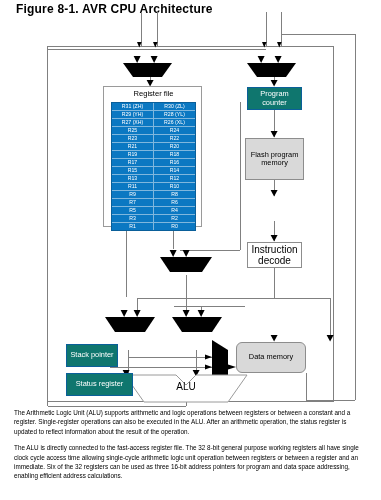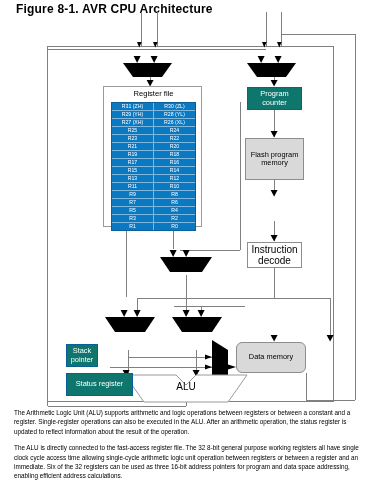--- a/index.html
+++ b/index.html
@@ -198,21 +198,21 @@
 
   <div class="hbox blue" style="left:247px;top:77px;width:55px;height:23px;">Program counter</div>
 
   <div class="hbox gray" style="left:245px;top:128px;width:59px;height:42px;">Flash program memory</div>
 
 
   <div class="hbox white" style="left:247px;top:232px;width:55px;height:26px;">Instruction decode</div>
 
   <div class="hbox gray" style="left:236px;top:332px;width:70px;height:31px;border-radius:6px;">Data memory</div>
 
-  <div class="hbox blue" style="left:66px;top:334px;width:32px;height:23px;">Stack pointer</div>
+  <div class="hbox blue" style="left:66px;top:334px;width:52px;height:23px;">Stack pointer</div>
 
   <div class="hbox blue" style="left:66px;top:363px;width:67px;height:23px;">Status register</div>
 
   <div class="hbox" style="left:160px;top:371px;width:52px;height:12px;font-size:10px;color:#000;">ALU</div>
 
   <div id="regfile">
     <div id="regfile-title">Register file</div>
     <div id="reg-grid">
         <div class="regcell">R31 (ZH)</div>
         <div class="regcell">R30 (ZL)</div>

